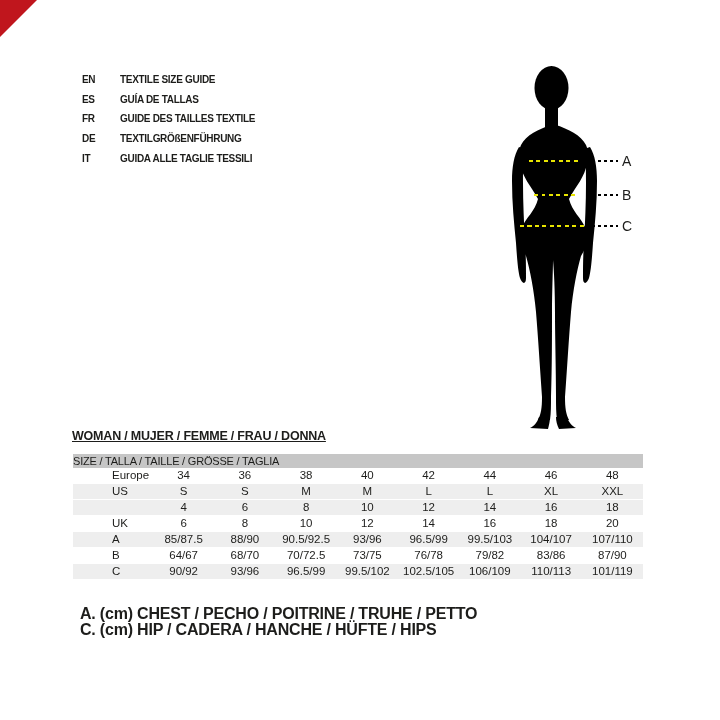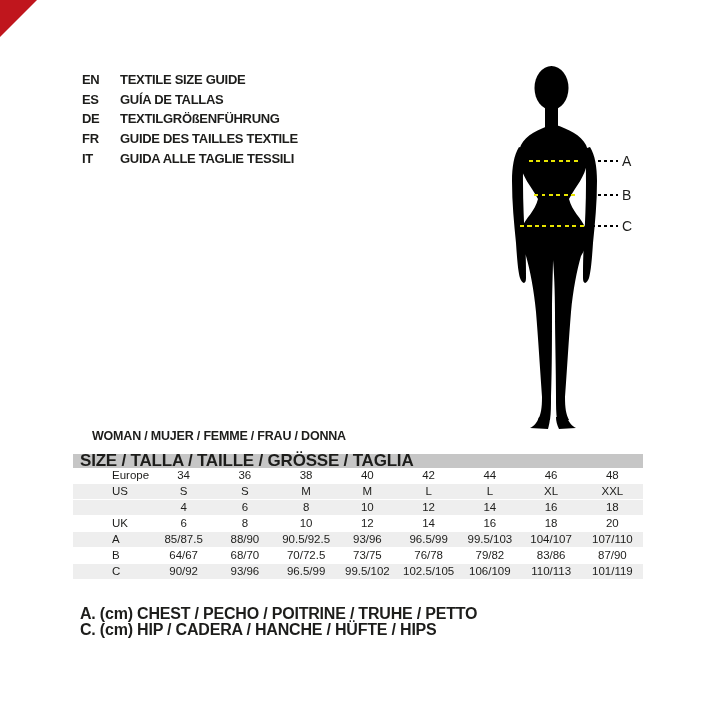--- a/index.html
+++ b/index.html
@@ -6,45 +6,45 @@
   .canvas{
     position:relative;width:720px;height:720px;background:#fff;overflow:hidden;
     font-family:"Liberation Sans",sans-serif;color:var(--text,#1d1d1b);
   }
   
   .corner-ribbon{position:absolute;top:0;left:0;width:0;height:0;
     border-top:37px solid var(--ribbon,#c0161d);border-right:37px solid transparent;}
   
   .lang-block{position:absolute;left:82px;top:70px;}
   .lang-row{display:flex;height:19.7px;line-height:19.7px;
-    font-weight:700;font-size:13px;letter-spacing:-0.3px;white-space:nowrap;}
+    font-weight:700;font-size:10px;letter-spacing:-0.3px;white-space:nowrap;}
   .lang-code{width:38px;flex:0 0 38px;}
   
   .silhouette{position:absolute;left:505px;top:63px;width:110px;height:368px;}
   
   .meas-body,.meas-out{position:absolute;}
   .meas-body{height:2.4px;background:repeating-linear-gradient(90deg,var(--body_dash,#e8e400) 0 4px,transparent 4px 7.5px);}
   .meas-out{height:2px;background:repeating-linear-gradient(90deg,var(--outer_dash,#000) 0 3px,transparent 3px 6px);}
   .meas-key{position:absolute;font-size:14px;line-height:16px;font-weight:400;}
   .m-a .meas-body{left:529px;top:160px;width:52px;}
   .m-a .meas-out{left:592px;top:160px;width:26px;}
   .m-a .meas-key{left:622px;top:153px;}
   .m-b .meas-body{left:534px;top:194px;width:45px;}
   .m-b .meas-out{left:592px;top:194px;width:26px;}
   .m-b .meas-key{left:622px;top:187px;}
   .m-c .meas-body{left:520px;top:225px;width:64px;}
   .m-c .meas-out{left:592px;top:225px;width:26px;}
   .m-c .meas-key{left:622px;top:218px;}
   
-  .gender-line{position:absolute;left:92px;top:429px;font-size:12.5px;font-weight:700;
-    letter-spacing:-0.2px;white-space:nowrap;}
+  .gender-line{position:absolute;left:72px;top:429px;font-size:12.5px;font-weight:700;
+    letter-spacing:-0.2px;white-space:nowrap;text-decoration:underline;}
   
   .size-table{position:absolute;left:73px;top:454px;width:570px;}
   .t-header{height:14px;line-height:14px;background:var(--header_bg,#c6c6c6);
-    font-size:17px;font-weight:700;letter-spacing:-0.2px;padding-left:7px;box-sizing:border-box;}
+    font-size:11px;font-weight:400;letter-spacing:-0.2px;box-sizing:border-box;}
   .t-row{display:grid;grid-template-columns:80px repeat(8,1fr);height:15px;line-height:15px;
     border-bottom:1px solid #fff;box-sizing:content-box;font-size:11.5px;}
   .t-row.striped{background:var(--stripe_bg,#eeeeee);}
   .t-cell{text-align:center;overflow:hidden;white-space:nowrap;}
   .t-label{text-align:left;padding-left:7px;margin-left:32px;}
   
   .notes{position:absolute;left:80px;top:606px;}
   .note-line{height:16px;line-height:16px;font-size:16px;font-weight:700;
     letter-spacing:-0.2px;white-space:nowrap;}
 </style>
@@ -58,26 +58,26 @@
   <div class="lang-block">
       <div class="lang-row">
         <span class="lang-code">EN</span>
         <span class="lang-label">TEXTILE SIZE GUIDE</span>
       </div>
       <div class="lang-row">
         <span class="lang-code">ES</span>
         <span class="lang-label">GUÍA DE TALLAS</span>
       </div>
       <div class="lang-row">
+        <span class="lang-code">FR</span>
+        <span class="lang-label">GUIDE DES TAILLES TEXTILE</span>
+      </div>
+      <div class="lang-row">
         <span class="lang-code">DE</span>
         <span class="lang-label">TEXTILGRÖßENFÜHRUNG</span>
-      </div>
-      <div class="lang-row">
-        <span class="lang-code">FR</span>
-        <span class="lang-label">GUIDE DES TAILLES TEXTILE</span>
       </div>
       <div class="lang-row">
         <span class="lang-code">IT</span>
         <span class="lang-label">GUIDA ALLE TAGLIE TESSILI</span>
       </div>
     </div>
 
   <svg class="silhouette" viewBox="0 0 110 368" xmlns="http://www.w3.org/2000/svg">
     <g fill="#000000">
       <ellipse cx="46.5" cy="25" rx="17" ry="22"></ellipse>

